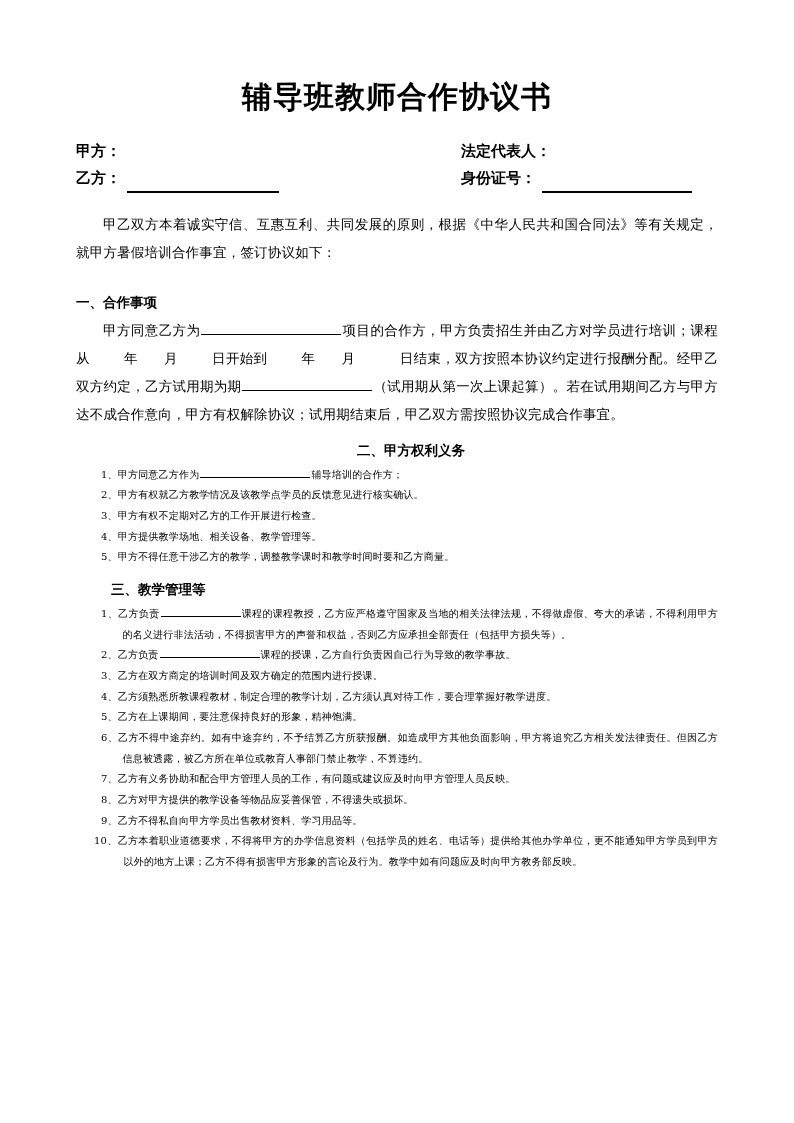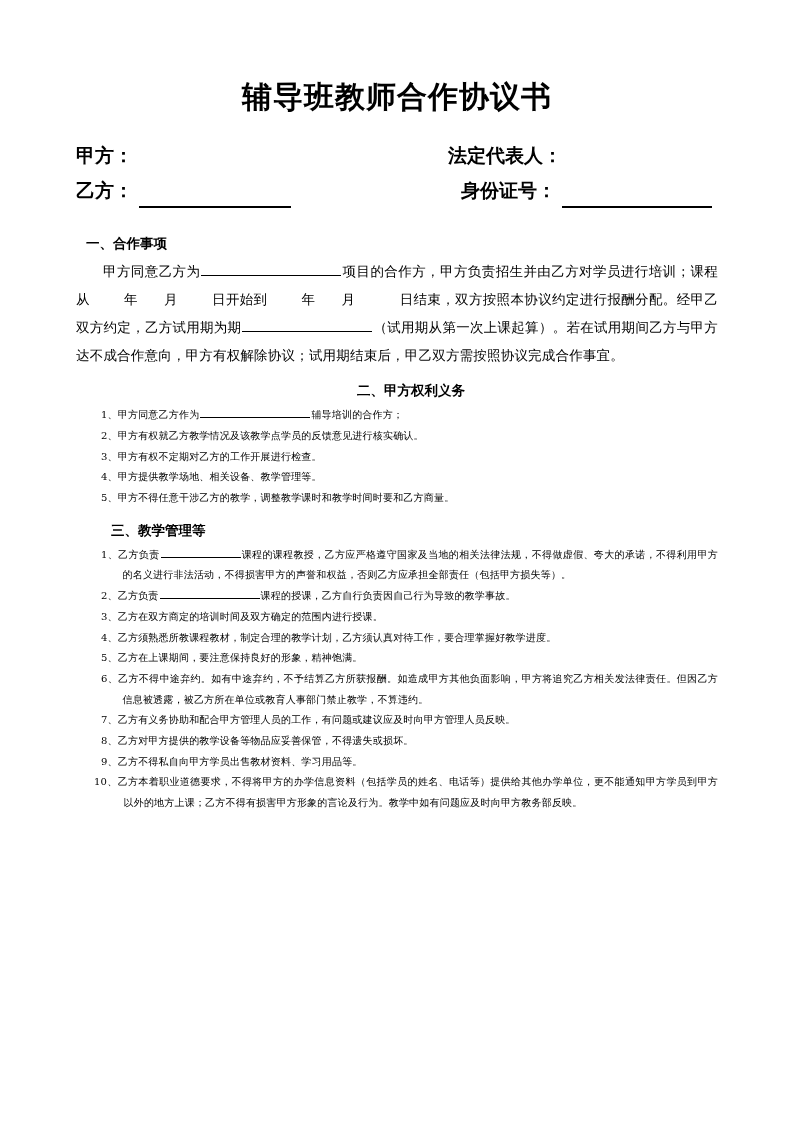--- a/index.html
+++ b/index.html
@@ -35,21 +35,21 @@
     font-family: "DejaVu Sans", "Liberation Sans", sans-serif;
   }
 
   
   .party-block {
     margin-top: 22px;
   }
   .party-row {
     display: flex;
     align-items: flex-end;
-    font-size: 19px;
+    font-size: 15px;
     font-weight: bold;
     line-height: 1.85;
     font-family: "DejaVu Sans", "Liberation Sans", sans-serif;
   }
   .party-col {
     display: flex;
     align-items: flex-end;
   }
   .party-col.left  { width: 385px; }
   .party-col.right { flex: 1 1 auto; }
@@ -82,21 +82,21 @@
     text-indent: 2em;
   }
 
   .section-heading {
     font-size: 13.5px;
     font-weight: bold;
     line-height: 2.07;
     margin: 0;
     font-family: "DejaVu Sans", "Liberation Sans", sans-serif;
   }
-  .section-heading.h1 { margin-top: 22px; margin-left: 10px; }
+  .section-heading.h1 { margin-top: 22px; margin-left: 0px; }
   .section-heading.h2 { margin-top: 8px;  margin-left: 28px; text-align: center; }
   .section-heading.h3 { margin-top: 8px;  margin-left: 35px; }
 
   .para.body-indent {
     text-indent: 2em;
   }
 
   
   .item {
     font-size: 10px;
@@ -162,20 +162,21 @@
         <span class="party-blank ruled w-rule-a"></span>
       </div>
       <div class="party-col right">
         <span class="party-label">身份证号：</span>
         <span class="party-blank ruled w-rule-b"></span>
       </div>
     </div>
 
   </div>
 
+  <p class="para intro">甲乙双方本着诚实守信、互惠互利、共同发展的原则，根据《中华人民共和国合同法》等有关规定，就甲方暑假培训合作事宜，签订协议如下：</p>
 
   <h2 class="section-heading h1">一、合作事项</h2>
 
   <p class="para body-indent"><span>甲方同意乙方为</span><span class="blank w-140"></span><span>项目的合作方，甲方负责招生并由乙方对学员进行培训；课程从</span><span class="gap g-md"></span><span>年</span><span class="gap g-sm"></span><span>月</span><span class="gap g-md"></span><span>日开始到</span><span class="gap g-md"></span><span>年</span><span class="gap g-sm"></span><span>月</span><span class="gap g-lg"></span><span>日结束，双方按照本协议约定进行报酬分配。经甲乙双方约定，乙方试用期为期</span><span class="blank w-130"></span><span>（试用期从第一次上课起算）。若在试用期间乙方与甲方达不成合作意向，甲方有权解除协议；试用期结束后，甲乙双方需按照协议完成合作事宜。</span></p>
 
   <h2 class="section-heading h2">二、甲方权利义务</h2>
 
   <p class="item"><span>1、</span><span>甲方同意乙方作为</span><span class="blank w-110"></span><span>辅导培训的合作方；</span></p>
 
   <p class="item"><span>2、</span><span>甲方有权就乙方教学情况及该教学点学员的反馈意见进行核实确认。</span></p>

